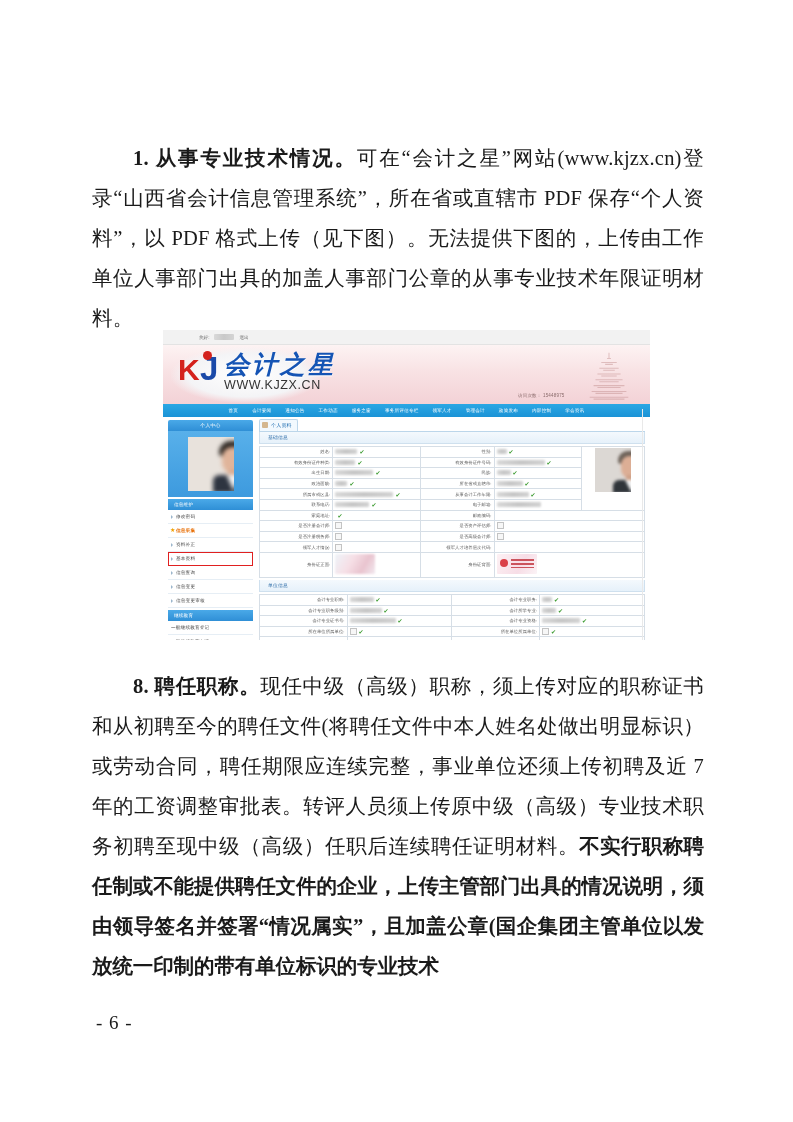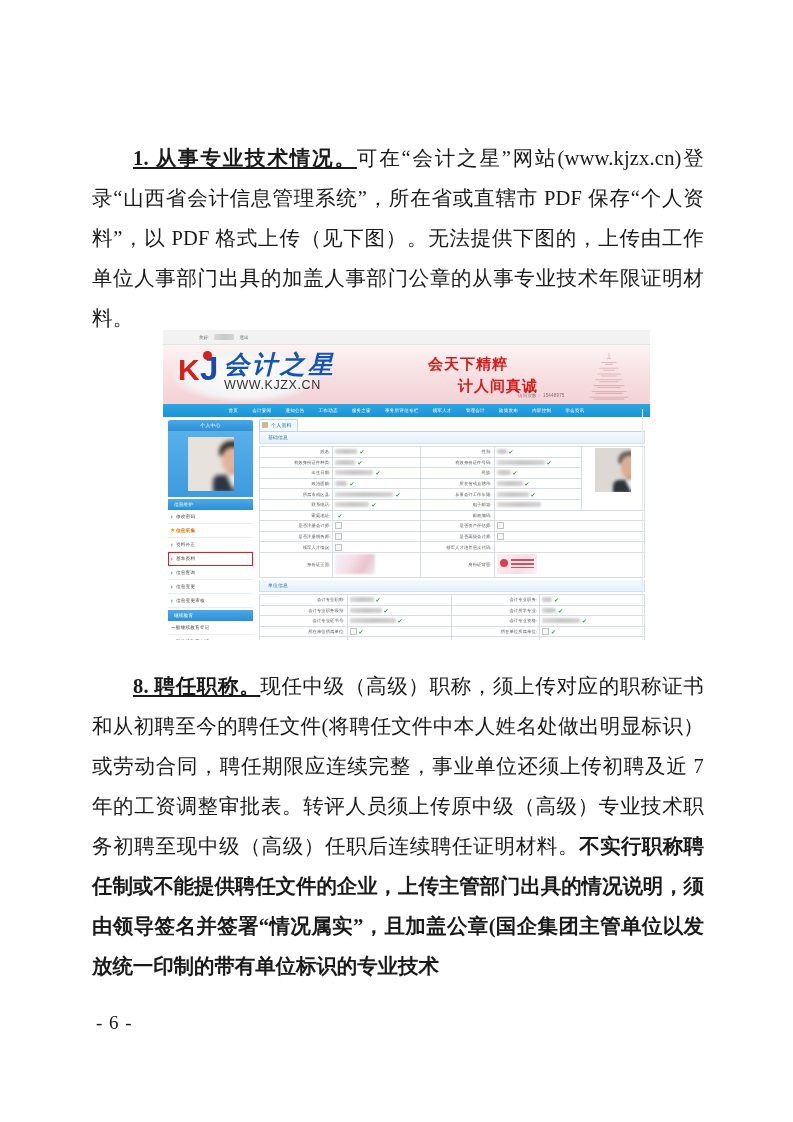--- a/index.html
+++ b/index.html
@@ -23,21 +23,21 @@
   p.para{
     margin:0 0 0 0;
     font-size:20.5px;
     line-height:40px;
     letter-spacing:0.2px;
     color:#1a1a1a;
     text-align:justify;
     text-justify:inter-ideograph;
     text-indent:2em;
   }
-  p.para .hd{font-weight:bold;text-decoration:underline;}
+  p.para .hd{font-weight:bold;}
   .para2{
     position:absolute;
     left:92px; top:666px; width:612px;
   }
   .seg-normal{font-weight:normal;}
   .seg-bold{font-weight:bold;letter-spacing:-0.1px;}
 
   
   .pageno{
     position:absolute;
@@ -297,24 +297,20 @@
           <span class="logo-k">K</span>
           <span class="logo-j">J</span>
           <span class="logo-dot"></span>
         </div>
         <div class="logo-text">
           <div class="logo-cn">会计之星</div>
           <div class="logo-url">WWW.KJZX.CN</div>
         </div>
       </div>
 
-      <div class="slogan">
-        <span class="l1">会天下精粹</span>
-        <span class="l2">计人间真诚</span>
-      </div>
       <div class="visits">访问次数： 15448975</div>
 
       <svg class="pagoda" viewBox="0 0 60 58">
         <g fill="none" stroke="#c08a8a" stroke-width="1.1">
           <path d="M14 54h32M16 48h28M18 42h24M20 36h20M22 30h16M24 24h12M26 18h8M28 12h4"></path>
           <path d="M10 52h40M12 46h36M14 40h32M16 34h28M18 28h24M20 22h20M22 16h16"></path>
           <path d="M30 12V6"></path>
         </g>
       </svg>
     </div>

